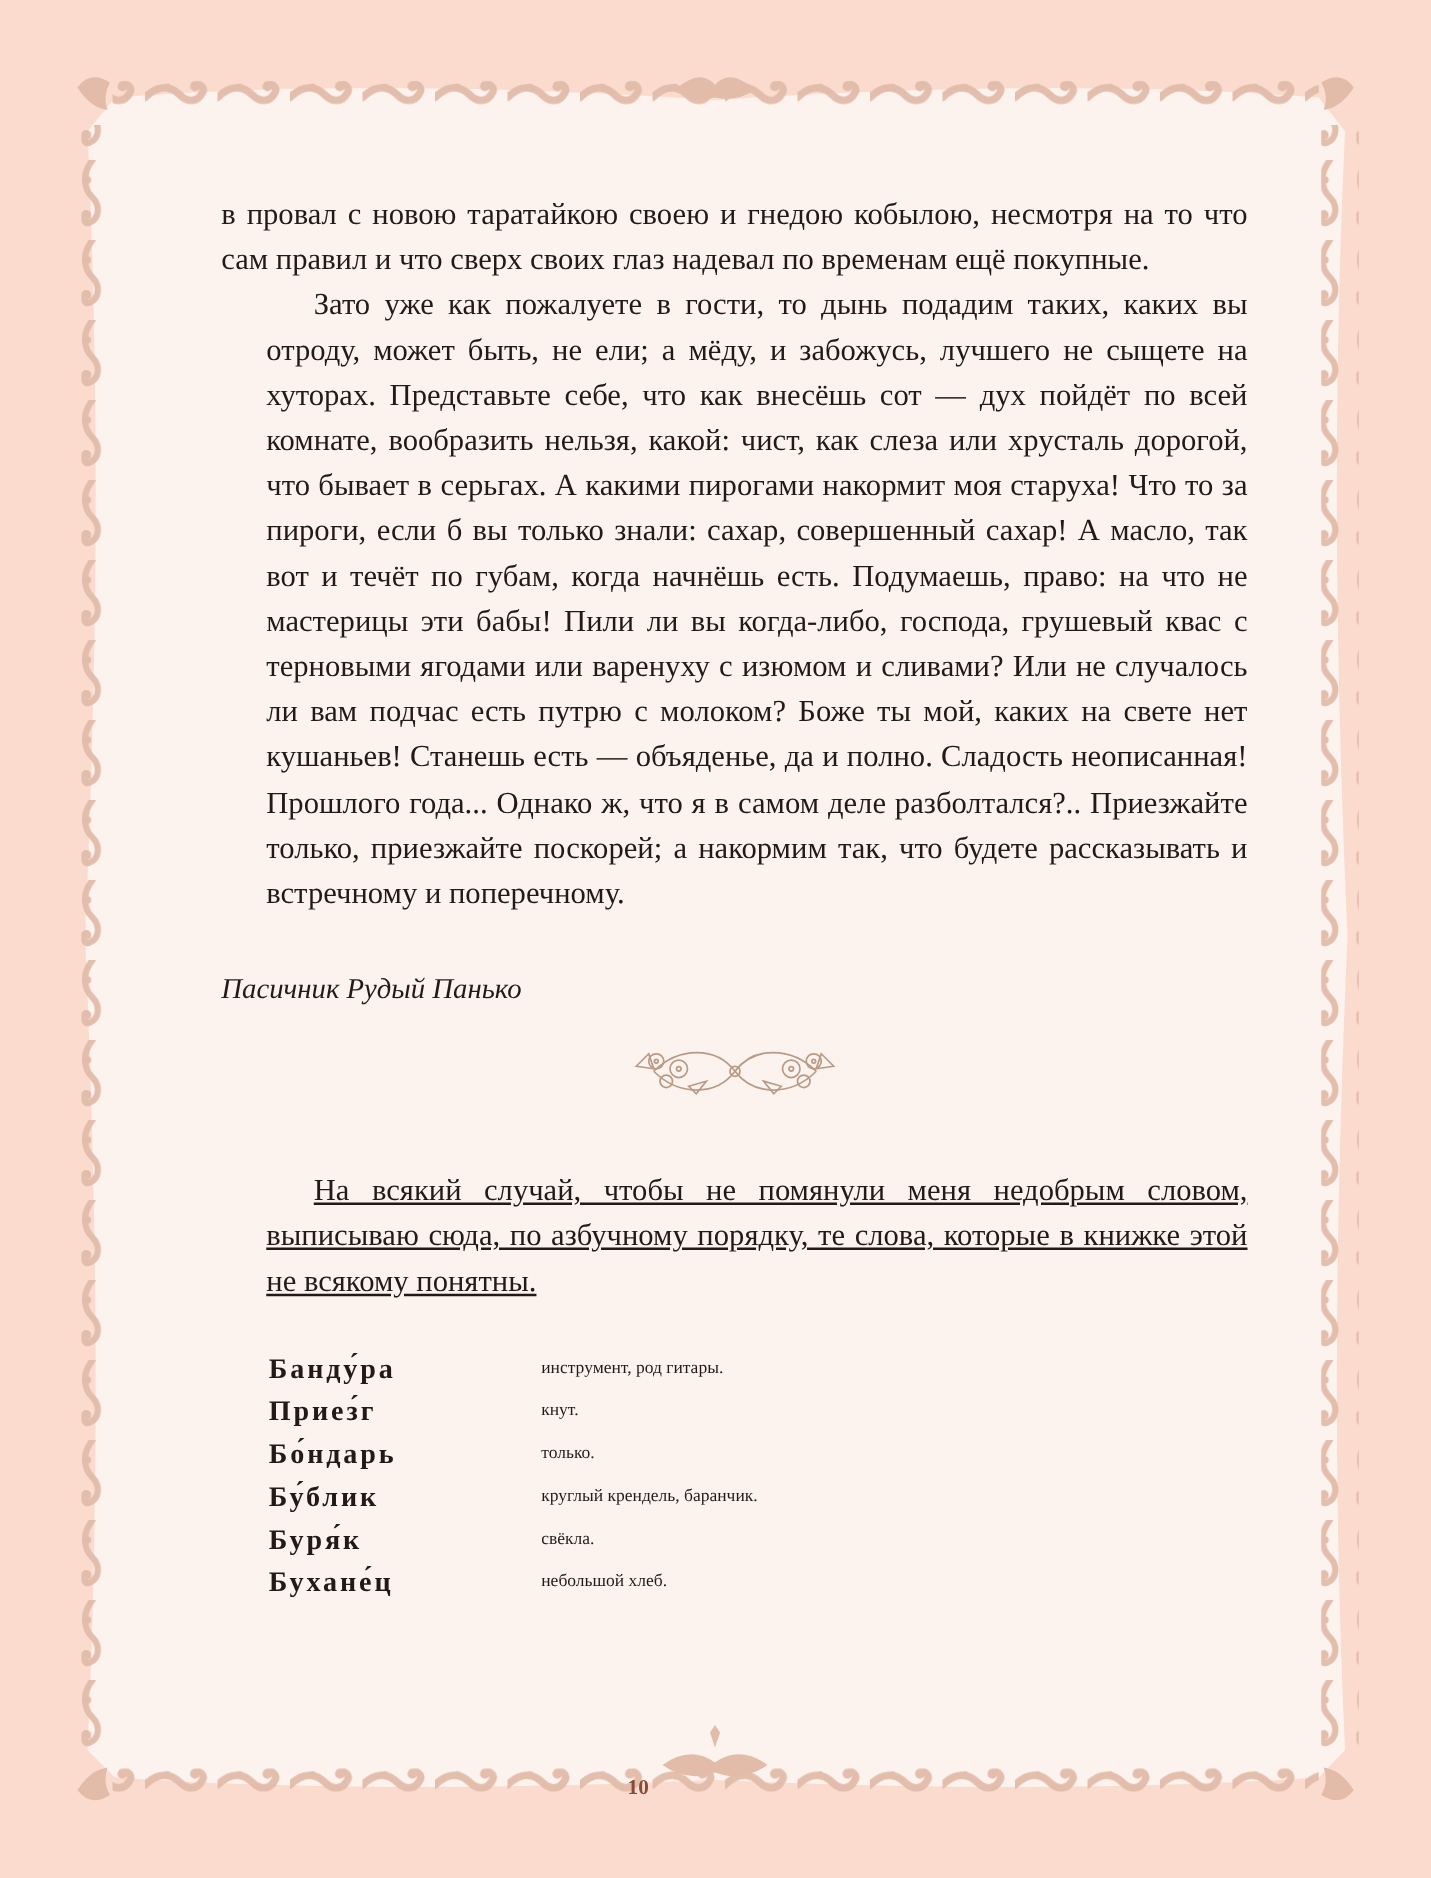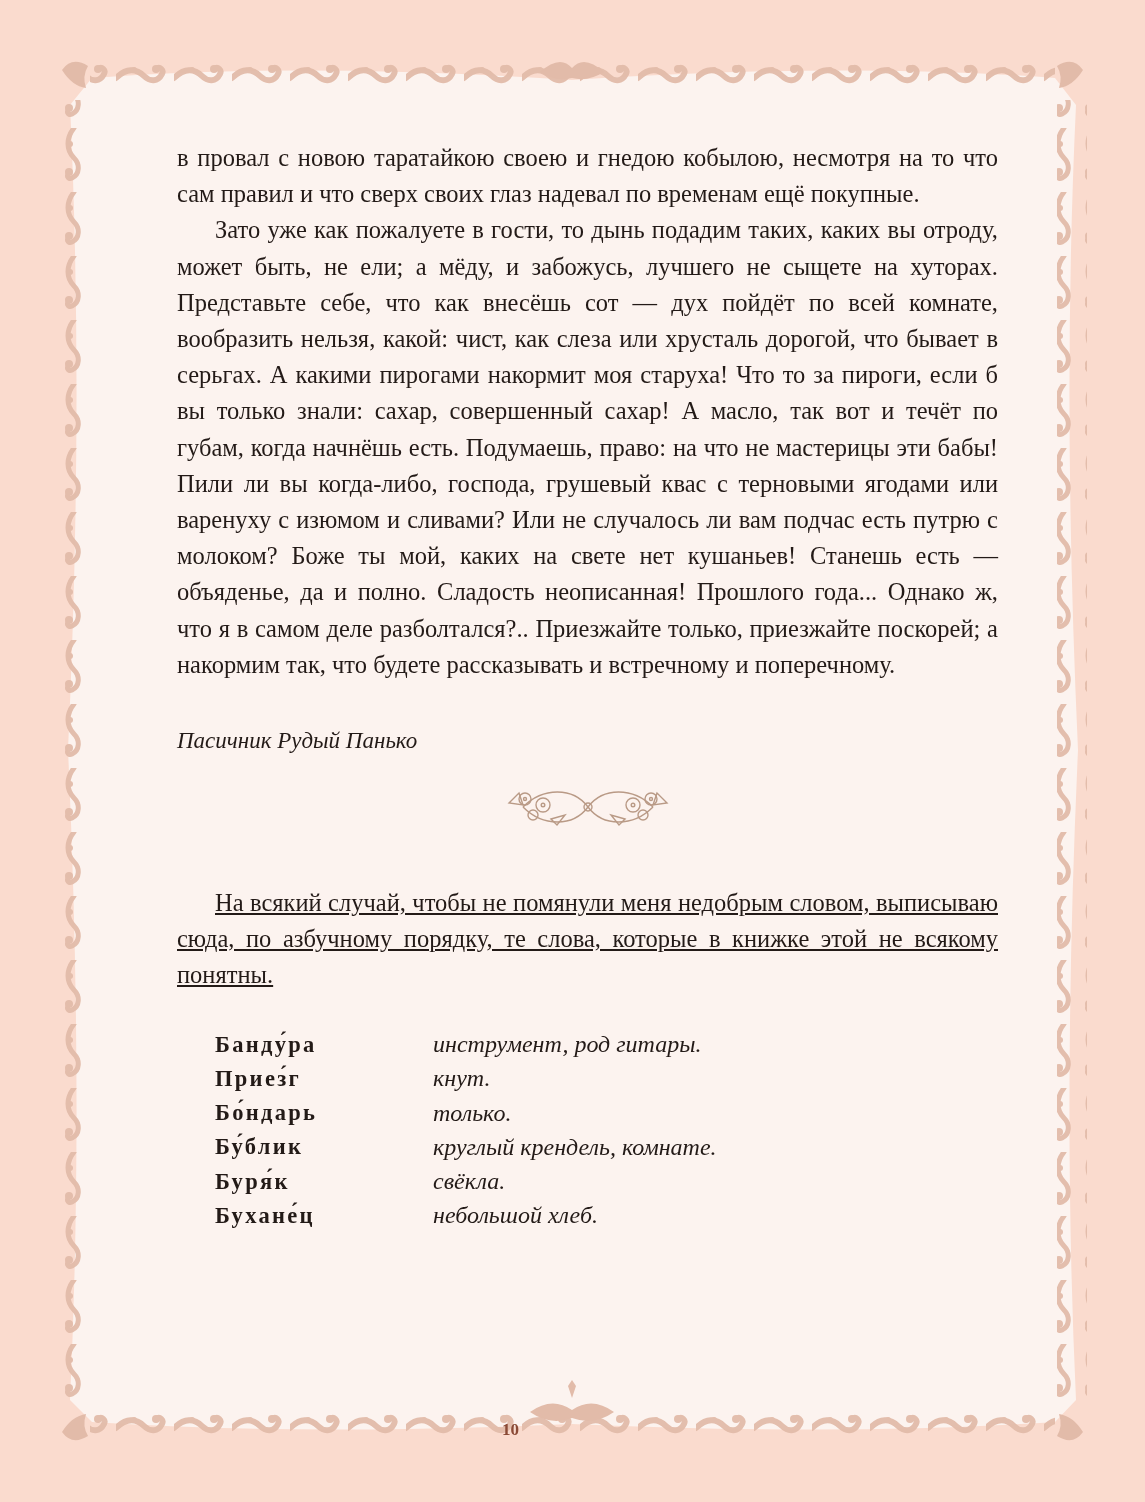--- a/index.html
+++ b/index.html
@@ -7,31 +7,31 @@
       width: 1145px; height: 1502px;
       background: #fadbce;
       position: relative;
       overflow: hidden;
       font-family: "Liberation Serif", "DejaVu Serif", serif;
       color: #231a17;
     }
     .frame-svg { position: absolute; left: 0; top: 0; width: 1145px; height: 1502px; }
     .content {
       position: absolute;
-      left: 177px; top: 140px;
+      left: 177px; top: 154px;
       width: 821px;
     }
     .para {
       font-size: 24.5px;
       line-height: 36.2px;
       text-align: justify;
       margin: 0;
       hyphens: manual;
     }
-    .para.indent { text-indent: 38px; }
+    .para.indent { text-indent: 38px; margin-left: 36px; }
     .signature {
       font-style: italic;
       font-size: 23px;
       text-align: left;
       margin-top: 40px;
       line-height: 36px;
     }
     .ornament {
       display: block;
       margin: 20px auto 0 auto;
@@ -48,22 +48,21 @@
       height: 34.2px;
       vertical-align: middle;
     }
     .term {
       font-weight: bold;
       font-size: 22.5px;
       letter-spacing: 2.3px;
       width: 218px;
     }
     .definition {
-      font-style: italic;
-      font-size: 24px;
+      font-size: 14px;
     }
     .page-number {
       position: absolute;
       left: 0; width: 1021px;
       top: 1420px;
       text-align: center;
       font-size: 17px;
       font-weight: bold;
       color: #8a4a36;
     }
@@ -147,21 +146,21 @@
       <tr>
         <td class="term">Приез́г</td>
         <td class="definition">кнут.</td>
       </tr>
       <tr>
         <td class="term">Бо́ндарь</td>
         <td class="definition">только.</td>
       </tr>
       <tr>
         <td class="term">Бу́блик</td>
-        <td class="definition">круглый крендель, комнате.</td>
+        <td class="definition">круглый крендель, баранчик.</td>
       </tr>
       <tr>
         <td class="term">Буря́к</td>
         <td class="definition">свёкла.</td>
       </tr>
       <tr>
         <td class="term">Бухане́ц</td>
         <td class="definition">небольшой хлеб.</td>
       </tr>
     </tbody>

